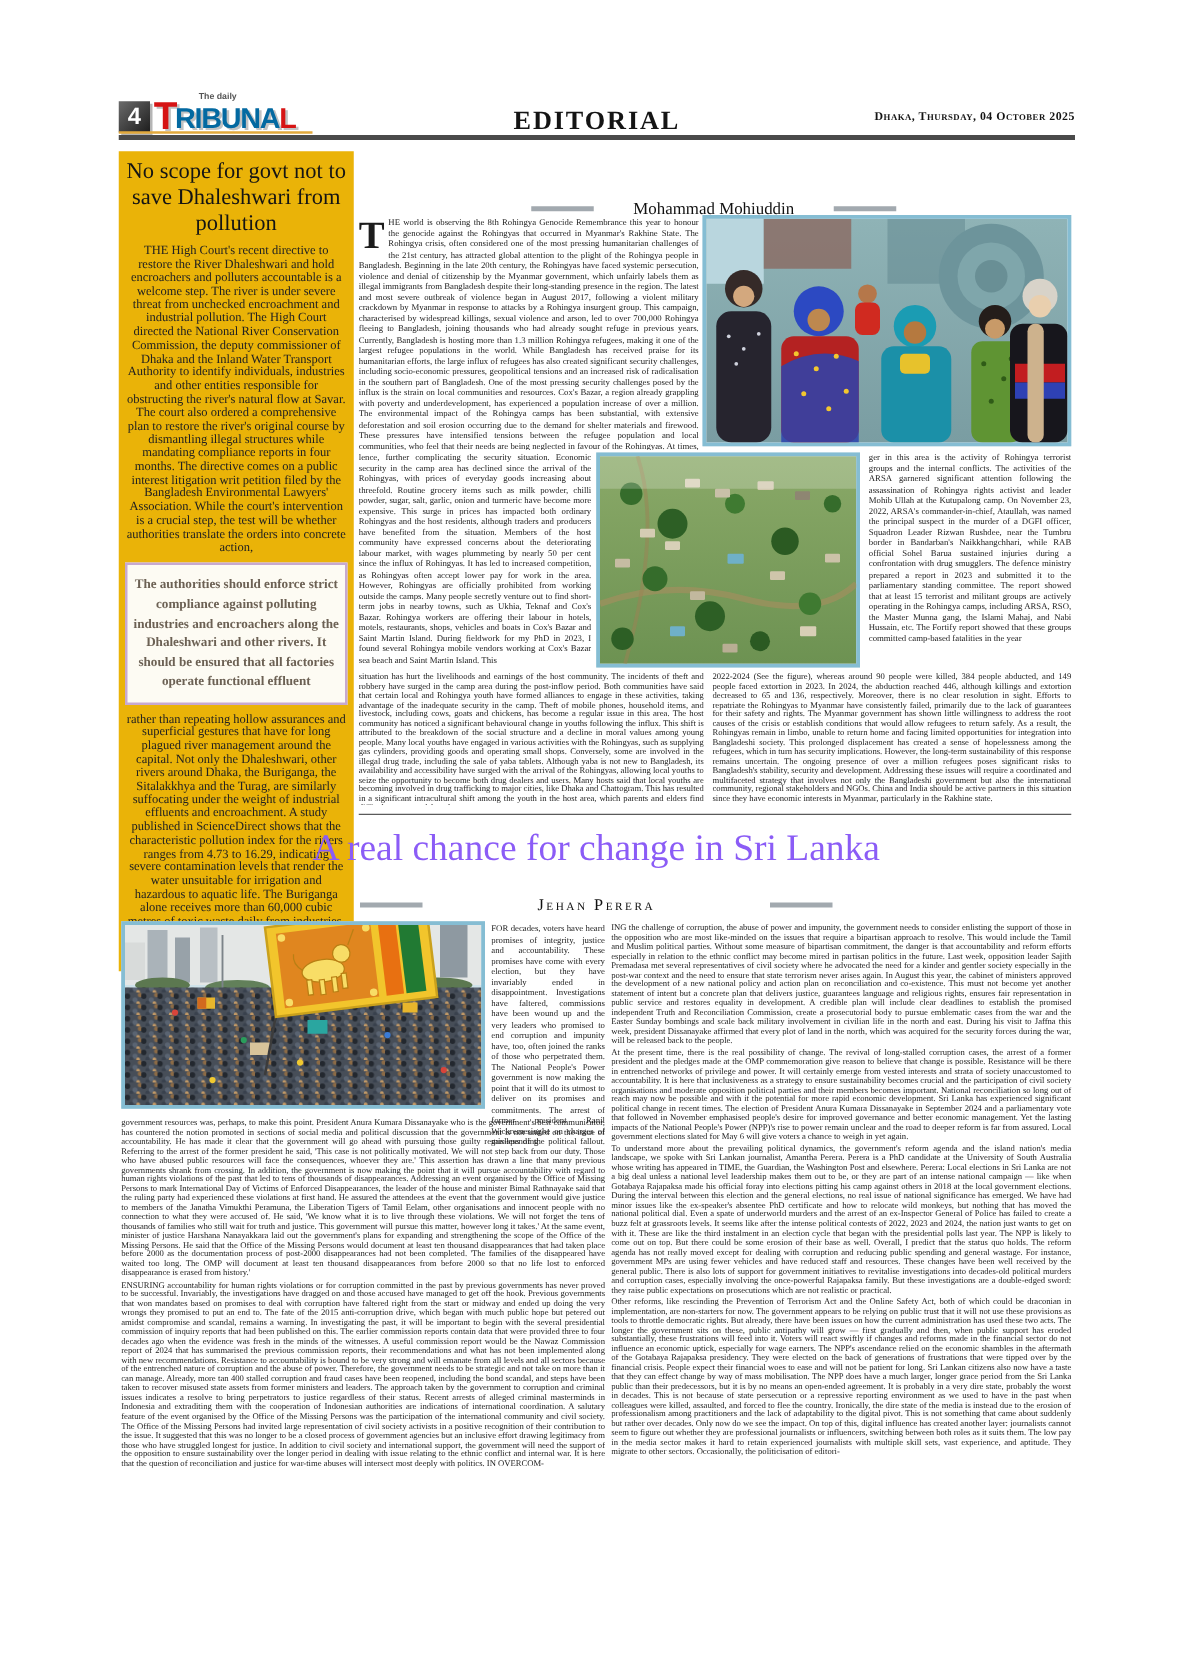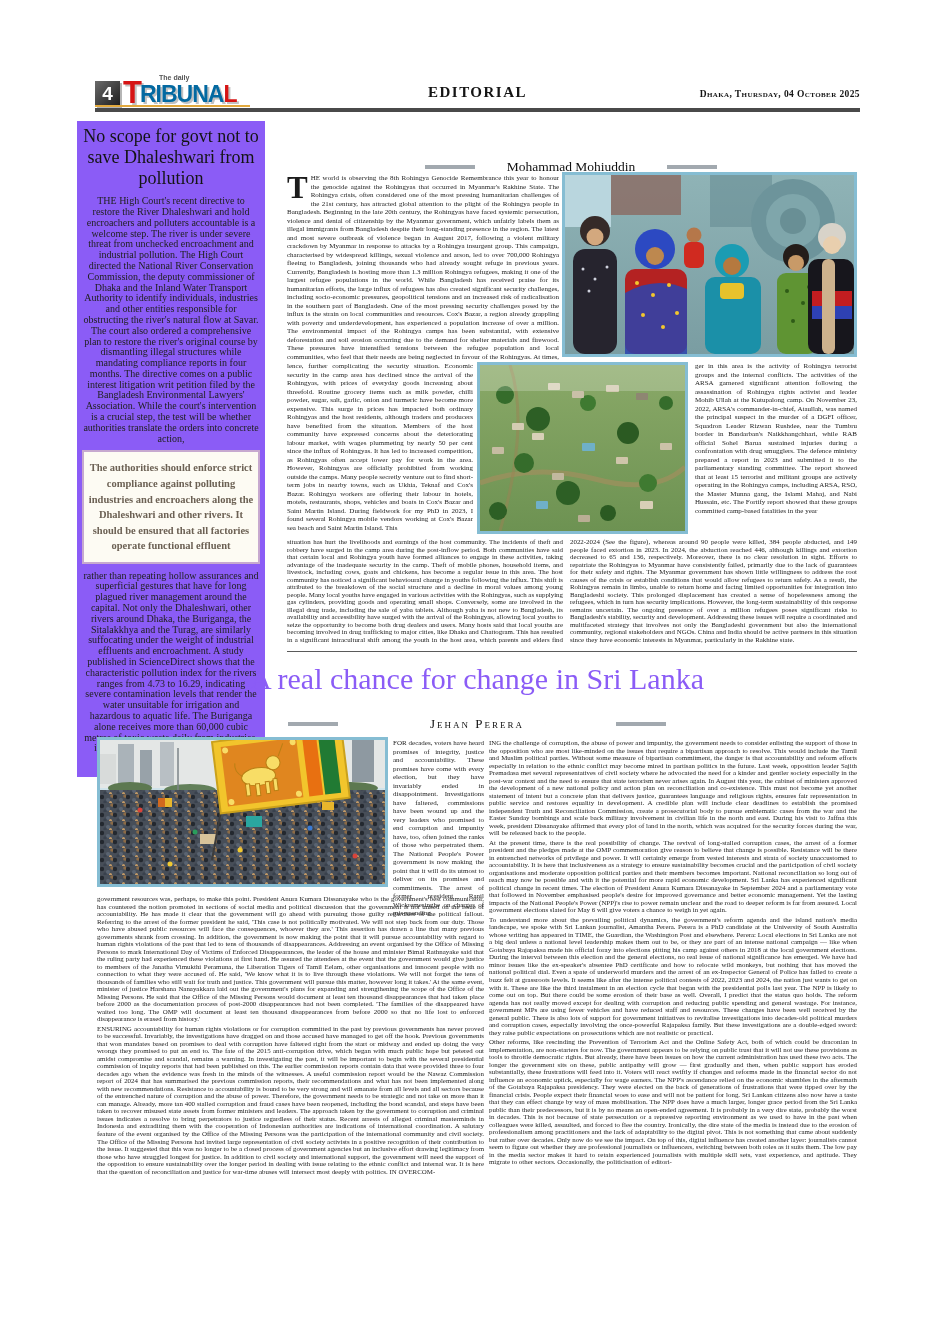--- a/index.html
+++ b/index.html
@@ -15,26 +15,26 @@
             background:linear-gradient(135deg,#6b6b6b,#1d1d1d);color:#fff;font-weight:bold;font-size:19px;
             line-height:25px;text-align:center;box-shadow:2px 2px 0 #b5b5b5;}
   .logo-t{font-size:31px;font-weight:bold;color:#d61414;line-height:26px;vertical-align:bottom;
           text-shadow:2px 2px 0 #c2c2c2;letter-spacing:-2px;}
   .logo-rest{font-size:23px;font-weight:bold;color:#0369a1;line-height:24px;vertical-align:bottom;
              letter-spacing:-1px;text-shadow:2px 2px 0 #c2c2c2;}
   .logo-l{font-size:23px;font-weight:bold;color:#d61414;line-height:24px;vertical-align:bottom;
           letter-spacing:-1px;text-shadow:2px 2px 0 #c2c2c2;}
   .logo-tag{position:absolute;left:64px;top:-6px;font-size:7px;color:#555;font-weight:bold;}
   .section-head{position:absolute;left:50%;transform:translateX(-50%);top:4px;font-weight:bold;
-                font-size:15px;letter-spacing:1.5px;}
+                font-size:21px;letter-spacing:1.5px;}
   .mh-date{position:absolute;right:0;top:9px;font-size:9.5px;font-weight:bold;font-variant:small-caps;
            letter-spacing:0.4px;}
 
   
-  .editorial{position:absolute;left:77px;top:121px;width:188px;height:656px;background:#8b5cf6;
+  .editorial{position:absolute;left:95px;top:121px;width:188px;height:656px;background:#eab308;
              box-sizing:border-box;padding:3px 4px;overflow:hidden;}
   .ed-title{font-size:18px;line-height:1.17;text-align:center;font-weight:400;margin:2px 2px 7px;}
   .ed-body{font-size:10px;line-height:1.08;text-align:center;color:#212121;margin:0 2px 6px;}
   .pullquote{border:2px solid #c7a9cf;background:#fdfbf3;margin:5px 1px 7px;padding:8px 4px;
              font-weight:bold;font-size:10.5px;line-height:1.48;text-align:center;color:#6c6154;}
 
   
   .nb{position:absolute;font-size:7px;line-height:1.215;text-align:justify;color:#1c1c1c;overflow:hidden;}
   .nb p{margin:0 0 2px 0;}
   .nb-dense{font-size:6.9px;line-height:1.09;}

